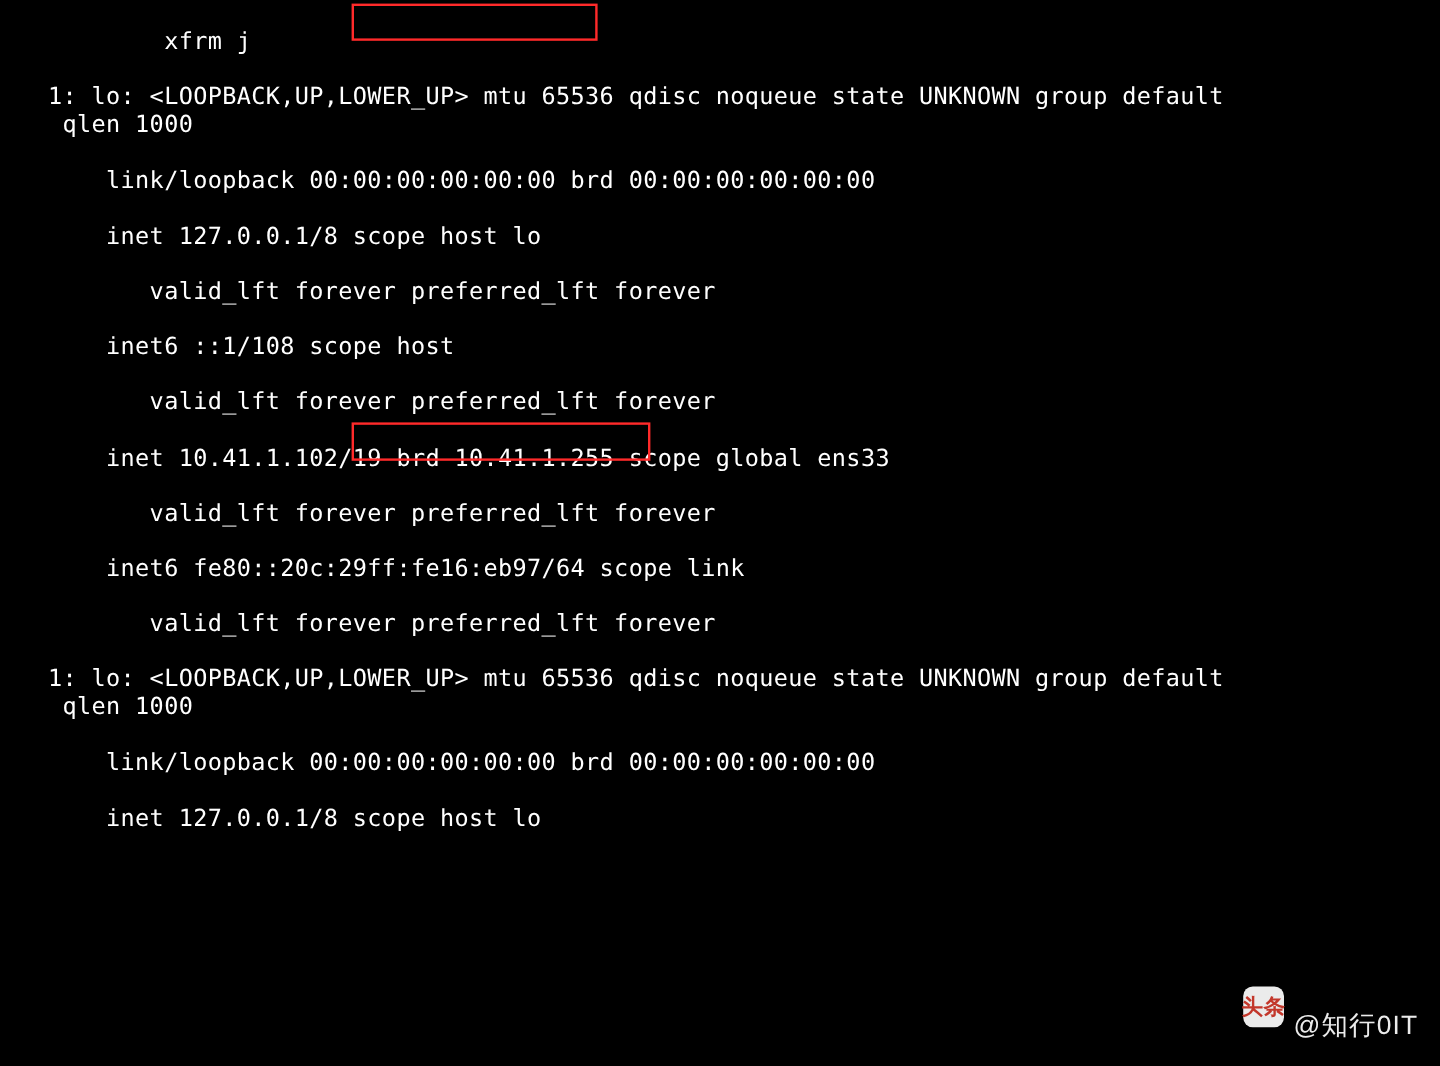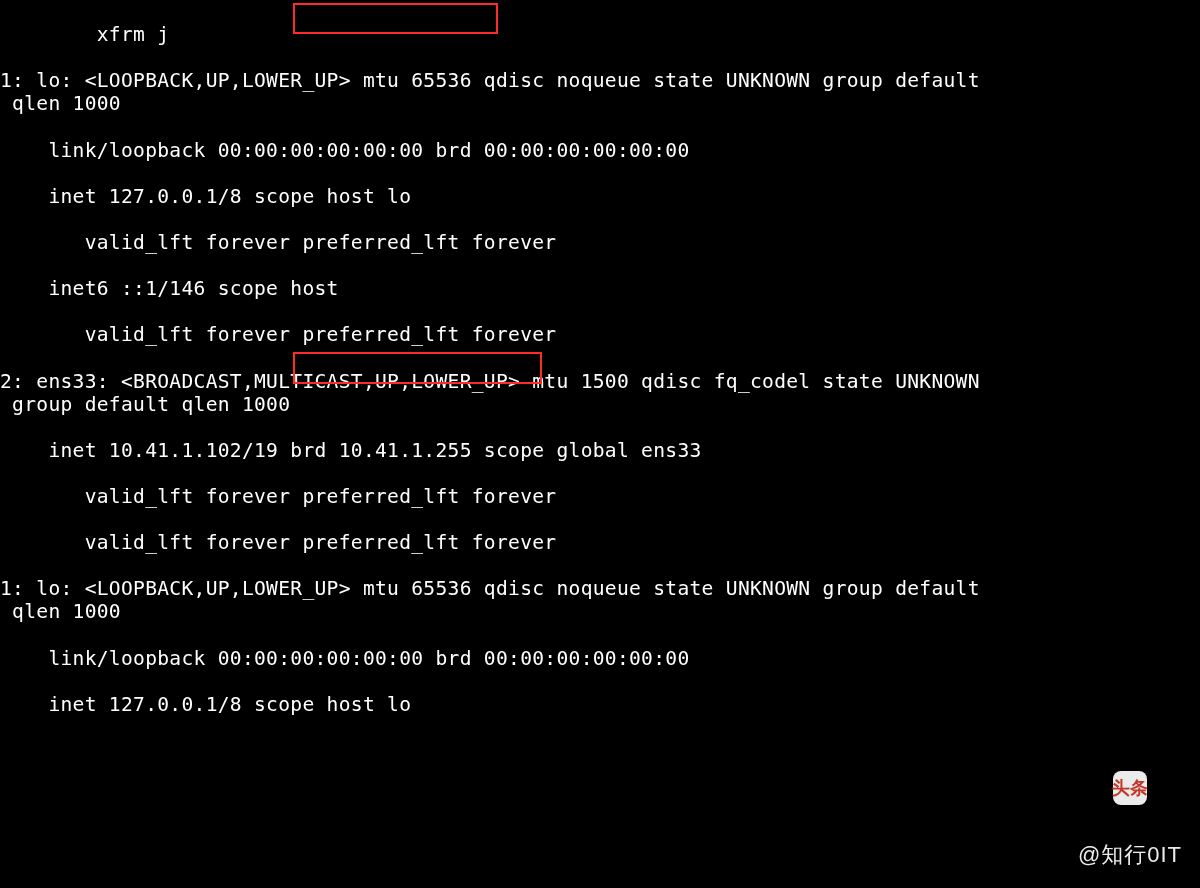--- a/index.html
+++ b/index.html
@@ -14,38 +14,37 @@
     line-height: 23.1px;
     color: #fff;
     letter-spacing: 0.3px;
   }
   .term {
     position: relative;
     width: 1200px;
     height: 888px;
     white-space: pre;
   }
-  .line { white-space: pre; }
+  .line { white-space: pre; margin-left: 40px; }
   .hl-box {
     position: absolute;
     border: 2.5px solid #ff2a2a;
     box-sizing: border-box;
     pointer-events: none;
   }
   #hl1 { left: 293px; top: 3px;  width: 205px; height: 31px; }
   #hl2 { left: 293px; top: 352px; width: 249px; height: 32px; }
   .watermark {
     position: absolute;
     right: 18px;
     bottom: 22px;
     display: flex;
     align-items: center;
     gap: 8px;
     opacity: 0.92;
-    flex-direction: column;
   }
   .wm-icon {
     width: 34px; height: 34px;
     border-radius: 8px;
     background: #fff;
     display: flex; align-items: center; justify-content: center;
     color: #d43c2f;
     font-weight: 900;
     font-size: 18px;
     line-height: 1;
@@ -62,26 +61,25 @@
 </head>
 <body>
 
 <div class="term">
 <div class="line">        xfrm j</div>
 <div class="line">1: lo: &lt;LOOPBACK,UP,LOWER_UP&gt; mtu 65536 qdisc noqueue state UNKNOWN group default
  qlen 1000</div>
 <div class="line">    link/loopback 00:00:00:00:00:00 brd 00:00:00:00:00:00</div>
 <div class="line">    inet 127.0.0.1/8 scope host lo</div>
 <div class="line">       valid_lft forever preferred_lft forever</div>
-<div class="line">    inet6 ::1/146 scope host</div>
+<div class="line">    inet6 ::1/108 scope host</div>
 <div class="line">       valid_lft forever preferred_lft forever</div>
-<div class="line">2: ens33: &lt;BROADCAST,MULTICAST,UP,LOWER_UP&gt; mtu 1500 qdisc fq_codel state UNKNOWN
- group default qlen 1000</div>
 <div class="line">    inet 10.41.1.102/19 brd 10.41.1.255 scope global ens33</div>
 <div class="line">       valid_lft forever preferred_lft forever</div>
+<div class="line">    inet6 fe80::20c:29ff:fe16:eb97/64 scope link</div>
 <div class="line">       valid_lft forever preferred_lft forever</div>
 <div class="line">1: lo: &lt;LOOPBACK,UP,LOWER_UP&gt; mtu 65536 qdisc noqueue state UNKNOWN group default
  qlen 1000</div>
 <div class="line">    link/loopback 00:00:00:00:00:00 brd 00:00:00:00:00:00</div>
 <div class="line">    inet 127.0.0.1/8 scope host lo</div>
 
 
 
 
 

